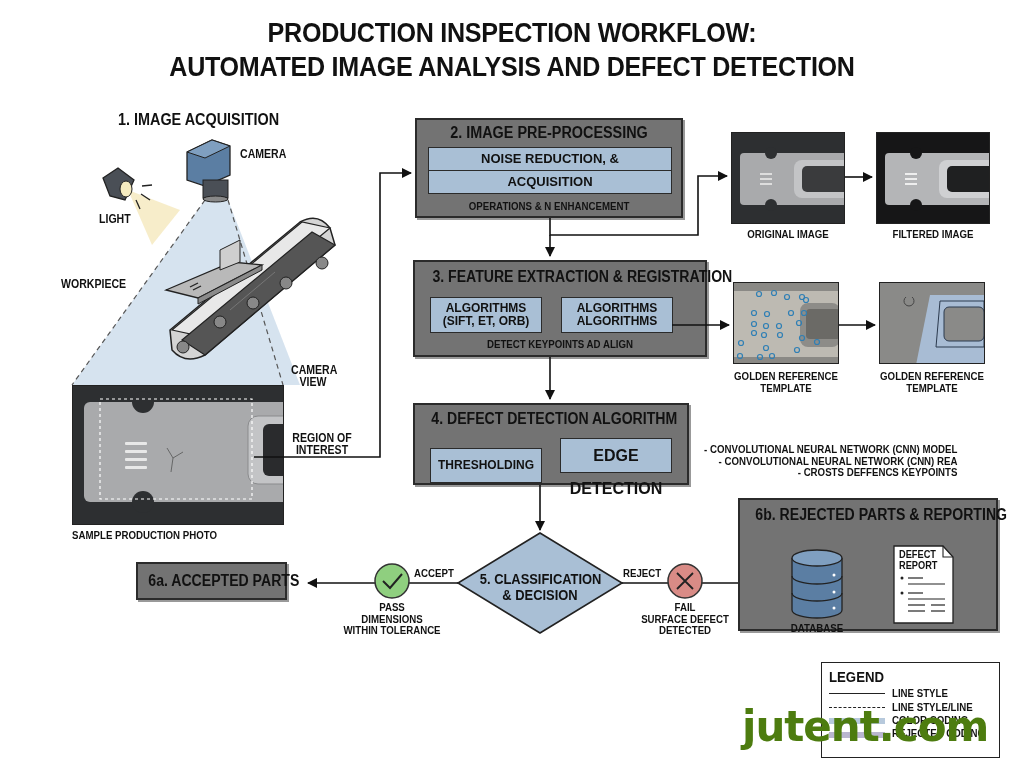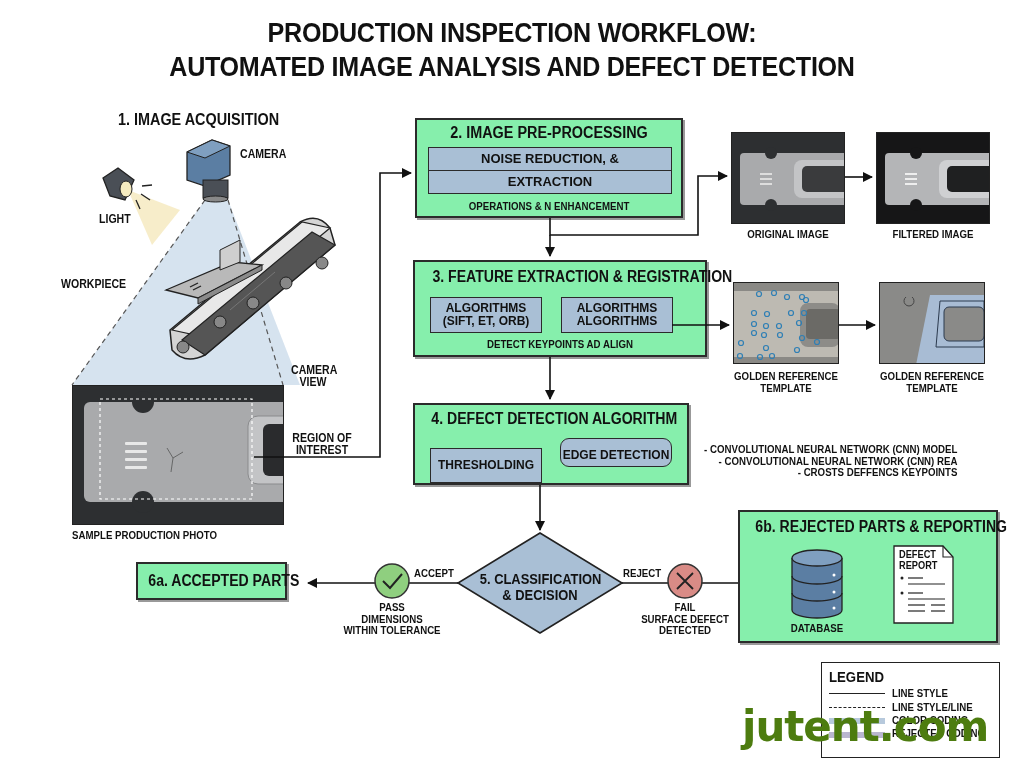--- a/index.html
+++ b/index.html
@@ -2,21 +2,21 @@
 <html><head>
 <meta charset="utf-8">
 <style>
   * { box-sizing: border-box; margin: 0; padding: 0; }
   html, body { width: 1024px; height: 764px; background: #ffffff; overflow: hidden; }
   body { position: relative; font-family: "Liberation Sans", sans-serif; color: #111; }
   .abs { position: absolute; }
   .title { left: 0; width: 1024px; text-align: center; font-size: 27px; font-weight: bold; letter-spacing: -0.3px; transform: scaleX(0.93); }
   .lbl { font-weight: bold; font-size: 12px; transform: scaleX(0.88); transform-origin: left center; white-space: nowrap; }
   .lblc { font-weight: bold; font-size: 12px; text-align: center; line-height: 12px; transform: scaleX(0.88); white-space: nowrap; }
-  .box { background: #86efac; border: 2px solid #2b2b2b; }
+  .box { background: #737373; border: 2px solid #2b2b2b; }
   .inner { background: #a9bfd5; border: 1.5px solid #2b2b2b; text-align: center; font-weight: bold; }
   .sh { box-shadow: 2px 2px 0 #999; }
   .stepttl { font-weight: bold; font-size: 16px; text-align: center; white-space: nowrap; }
   svg { position: absolute; overflow: visible; }
   .photo { background: #2d2f31; border: 1.5px solid #222; overflow: hidden; }
 </style>
 </head>
 <body>
 
 <div class="abs title" style="top:18px;">PRODUCTION INSPECTION WORKFLOW:</div>
@@ -90,21 +90,21 @@
     <rect x="27" y="13" width="152" height="100" fill="none" stroke="#fff" stroke-width="1.2" stroke-dasharray="3,3"></rect>
   </svg>
 </div>
 <div class="abs lbl" style="left:72px; top:529px; font-size:11px;">SAMPLE PRODUCTION PHOTO</div>
 <div class="abs lblc" style="left:287px; top:432px; width:70px; white-space:pre;">REGION OF
 INTEREST</div>
 
 <div class="abs box sh" style="left:415px; top:118px; width:268px; height:100px;">
   <div class="stepttl" style="margin-top:4px; transform:scaleX(0.9);">2. IMAGE PRE-PROCESSING</div>
   <div class="inner" style="position:absolute; left:11px; top:27px; width:244px; height:24px; line-height:22px; font-size:13px;">NOISE REDUCTION, &amp; ENHANCEMENT</div>
-  <div class="inner" style="position:absolute; left:11px; top:50px; width:244px; height:24px; line-height:22px; font-size:13px;">EXTRACTION</div>
+  <div class="inner" style="position:absolute; left:11px; top:50px; width:244px; height:24px; line-height:22px; font-size:13px;">ACQUISITION</div>
   <div class="lblc" style="position:absolute; left:0; top:80px; width:264px; font-size:11px;">OPERATIONS &amp; N ENHANCEMENT</div>
 </div>
 
 <div class="abs photo" style="left:731px; top:132px; width:114px; height:92px;">
   <svg style="left:0;top:0;" width="114" height="92">
     <rect x="8" y="20" width="120" height="52" rx="4" fill="#a9aaac"></rect>
     <rect x="62" y="27" width="60" height="38" rx="8" fill="#c3c4c6"></rect>
     <rect x="70" y="33" width="50" height="26" rx="5" fill="#3a3b3d"></rect>
     <circle cx="39" cy="20" r="6" fill="#2d2f31"></circle>
       <circle cx="39" cy="72" r="6" fill="#2d2f31"></circle>
@@ -180,21 +180,21 @@
   </svg>
 </div>
 <div class="abs lblc" style="left:718px; top:370px; width:136px; font-size:11px; white-space:pre;">GOLDEN REFERENCE
 TEMPLATE</div>
 <div class="abs lblc" style="left:864px; top:370px; width:136px; font-size:11px; white-space:pre;">GOLDEN REFERENCE
 TEMPLATE</div>
 
 <div class="abs box sh" style="left:413px; top:403px; width:276px; height:82px;">
   <div class="stepttl" style="margin-top:5px; transform:scaleX(0.88);">4. DEFECT DETECTION ALGORITHM</div>
   <div class="inner" style="position:absolute; left:15px; top:43px; width:112px; height:35px; line-height:33px; font-size:12px;">THRESHOLDING</div>
-  <div class="inner" style="position:absolute; left:145px; top:33px; width:112px; height:29px; line-height:33px; font-size:12px;border-radius:9px;">EDGE DETECTION</div>
+  <div class="inner" style="position:absolute; left:145px; top:33px; width:112px; height:35px; line-height:33px; font-size:16px;">EDGE DETECTION</div>
 </div>
 <div class="abs" style="left:704px; top:444px;text-align:right;">
   <div class="lbl" style="font-size:11px; line-height:11.5px;">- CONVOLUTIONAL NEURAL NETWORK (CNN) MODEL</div>
   <div class="lbl" style="font-size:11px; line-height:11.5px;">- CONVOLUTIONAL NEURAL NETWORK (CNN) REA</div>
   <div class="lbl" style="font-size:11px; line-height:11.5px;">- CROSTS DEFFENCS KEYPOINTS</div>
 </div>
 
 <svg style="left:0; top:0;" width="1024" height="764">
   <defs>
     <marker id="ah" markerWidth="10" markerHeight="10" refX="9" refY="5" orient="auto" markerUnits="userSpaceOnUse">
@@ -245,21 +245,21 @@
 </svg>
 <div class="abs lbl" style="left:623px; top:567px; font-size:11px;">REJECT</div>
 <div class="abs lblc" style="left:630px; top:602px; width:110px; font-size:11px; line-height:11.5px; white-space:pre;">FAIL
 SURFACE DEFECT
 DETECTED</div>
 
 <div class="abs box sh" style="left:136px; top:562px; width:151px; height:38px; line-height:34px; text-align:center;">
   <span class="stepttl" style="display:inline-block; font-size:16px; transform:scaleX(0.88);">6a. ACCEPTED PARTS</span>
 </div>
 
-<div class="abs box sh" style="left:738px; top:510px; width:260px; height:133px;">
+<div class="abs box sh" style="left:738px; top:498px; width:260px; height:133px;">
   <div class="stepttl" style="margin-top:6px; transform:scaleX(0.88);">6b. REJECTED PARTS &amp; REPORTING</div>
 </div>
 <svg style="left:790px; top:550px;" width="55" height="70">
   <path d="M2,8 L2,60 A25,8 0 0 0 52,60 L52,8" fill="#5b7ea3" stroke="#222" stroke-width="1.3"></path>
   <ellipse cx="27" cy="8" rx="25" ry="8" fill="#7f9fc0" stroke="#222" stroke-width="1.3"></ellipse>
   <path d="M2,26 A25,8 0 0 0 52,26 M2,43 A25,8 0 0 0 52,43" fill="none" stroke="#222" stroke-width="1.3"></path>
   <circle cx="44" cy="25" r="1.5" fill="#fff"></circle>
     <circle cx="44" cy="42" r="1.5" fill="#fff"></circle>
     <circle cx="44" cy="58" r="1.5" fill="#fff"></circle>
 </svg>

